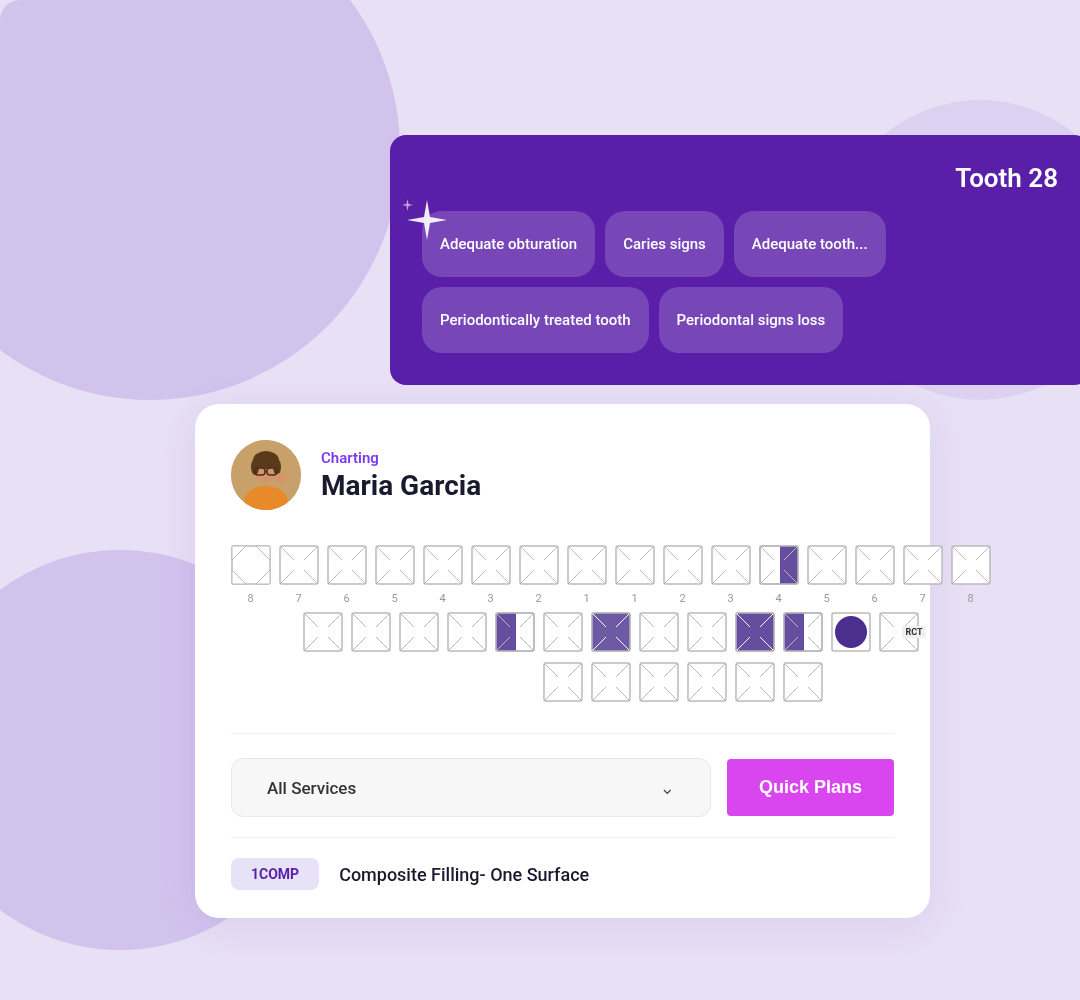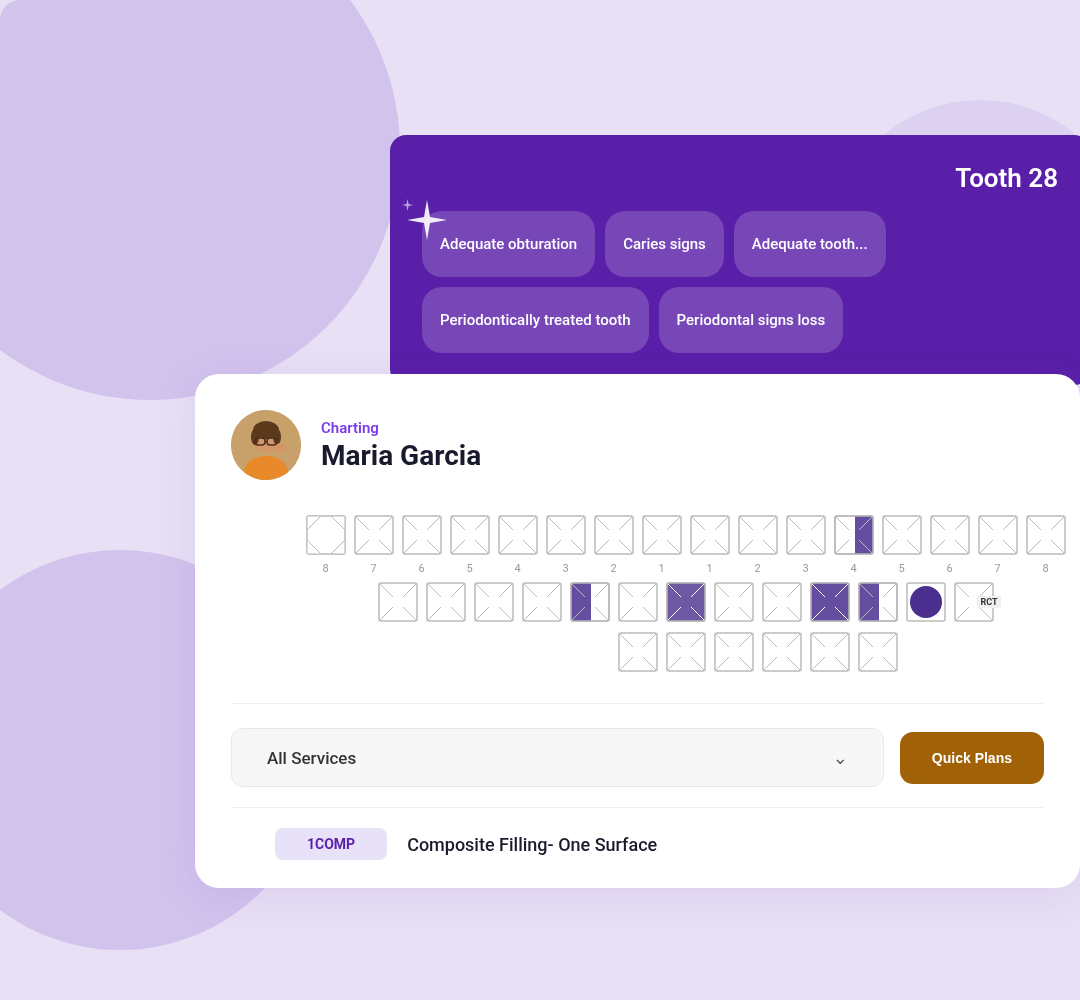--- a/index.html
+++ b/index.html
@@ -77,23 +77,23 @@
       z-index: 11;
     }
     .sparkle-icon svg {
       width: 55px;
       height: 55px;
     }
 
     
     .main-card {
       position: absolute;
-      top: 374px;
+      top: 404px;
       left: 195px;
-      width: 885px;
+      width: 735px;
       background: white;
       border-radius: 24px;
       padding: 36px 36px 28px 36px;
       z-index: 20;
       box-shadow: 0 8px 40px rgba(100, 60, 180, 0.10);
     }
 
     
     .card-header {
       display: flex;
@@ -202,45 +202,44 @@
     .services-label {
       font-size: 17px;
       font-weight: 500;
       color: #333;
     }
     .chevron-icon {
       font-size: 18px;
       color: #555;
     }
     .quick-plans-btn {
-      background: #a16207;
+      background: #d946ef;
       color: white;
       border: none;
-      border-radius: 13px;
+      border-radius: 4px;
       padding: 18px 32px;
-      font-size: 14px;
+      font-size: 18px;
       font-weight: 600;
       cursor: pointer;
       white-space: nowrap;
     }
 
     
     .service-row {
       display: flex;
       align-items: center;
       gap: 20px;
     }
     .service-code {
       background: #e8e2f8;
       color: #5a1fa8;
       border-radius: 8px;
-      padding: 8px 32px;
+      padding: 8px 20px;
       font-size: 14px;
       font-weight: 700;
-      margin-left: 44px;
     }
     .service-name {
       font-size: 18px;
       color: #1a1a2e;
       font-weight: 500;
     }
 
     
     .divider {
       border: none;

